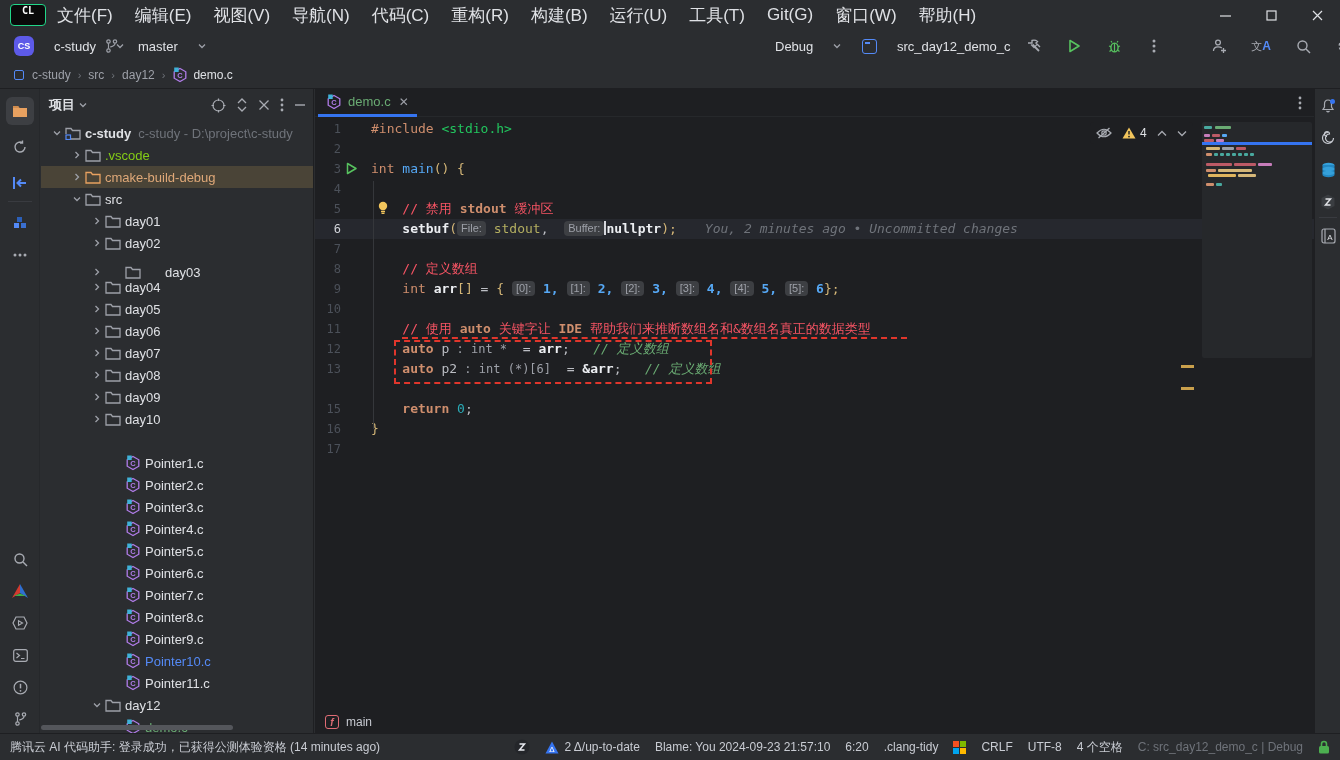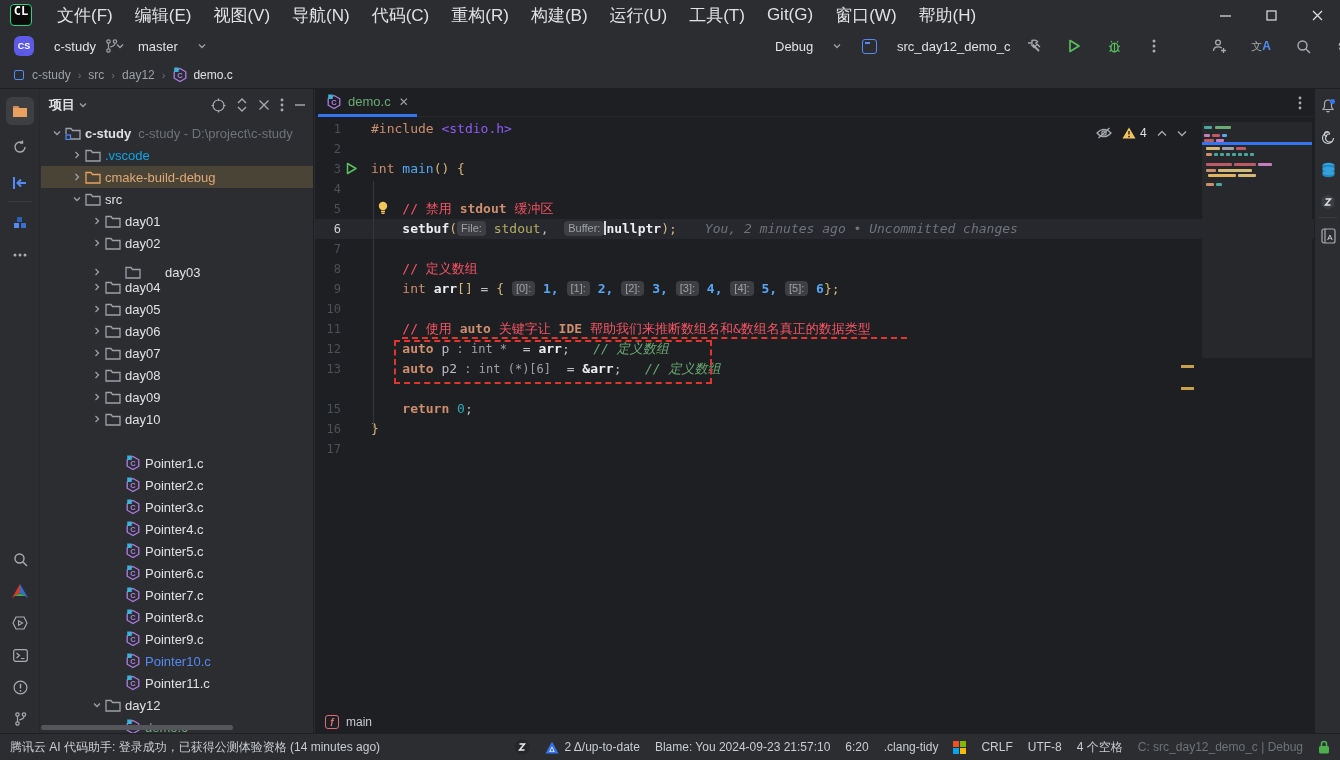--- a/index.html
+++ b/index.html
@@ -2,22 +2,22 @@
 <html><head>
 <meta charset="utf-8">
 <style>
   * { margin:0; padding:0; box-sizing:border-box; }
   html,body { width:1340px; height:760px; overflow:hidden; background:#2b2d30;
     font-family:"Liberation Sans", sans-serif; color:#dfe1e5; }
   svg { display:block; }
 
   
   #titlebar { position:absolute; left:0; top:0; width:1340px; height:30px; background:#2b2d30; }
-  #app-logo { position:absolute; left:10px; top:4px; width:22px; height:22px; background:#0a0a0a;
-    border:1.5px solid #21d789; border-radius:4px; color:#fff; font-size:12px; font-weight:bold;
+  #app-logo { position:absolute; left:10px; top:4px; width:36px; height:22px; background:#0a0a0a;
+    border:1.5px solid #21d789; border-radius:4px; color:#fff; font-size:10px; font-weight:bold;
     font-family:"DejaVu Sans Mono",monospace; display:flex; align-items:center; justify-content:center; flex-direction:column;gap:8px;}
   #app-logo .dash{width:7px;height:2px;background:#21d789;margin-top:1px;}
   #menu-bar { position:absolute; left:48px; top:0; height:30px; display:flex; align-items:center; gap:4px; }
   .menu-item { padding:3px 9px; font-size:17px; border-radius:4px; cursor:default; }
   #win-controls { position:absolute; right:0; top:0; height:30px; display:flex; }
   .win-btn { width:46px; height:30px; display:flex; align-items:center; justify-content:center; color:#dfe1e5; }
 
   
   #toolbar { position:absolute; left:0; top:30px; width:1340px; height:32px; background:#2b2d30; }
   .tb-group { position:absolute; top:0; height:32px; display:flex; align-items:center; gap:20px; font-size:13px; }
@@ -63,21 +63,21 @@
   #tab-close { color:#9da0a8; font-size:12px; margin-left:2px; }
   #tab-kebab { position:absolute; right:12px; top:7px; }
 
   #codearea { position:absolute; left:0; top:28px; width:999px; height:594px; font-family:"DejaVu Sans Mono",monospace; font-size:13px; }
   .cl { position:absolute; left:0; width:999px; height:20px; line-height:20px; }
   .cl.cur { background:#26282e; }
   .ln { position:absolute; left:0; width:26px; text-align:right; color:#4b5059; font-size:12px; }
   .ln-cur { color:#d1d4da; }
   .ct { position:absolute; left:56px; top:0; white-space:pre; color:#bcbec4; }
   .sg-kw{color:#cf8e6d;} .sg-kwb{color:#cf8e6d;font-weight:bold;}
-  .sg-fn{color:#56a8f5;} .sg-str{color:#8b5cf6;text-align:center;} .sg-gold{color:#d5b778;}
+  .sg-fn{color:#56a8f5;} .sg-str{color:#22c55e;text-align:center;} .sg-gold{color:#d5b778;}
   .sg-plain{color:#bcbec4;} .sg-wb{color:#eceef2;font-weight:bold;}
   .sg-olv{color:#b3ae60;} .sg-num{color:#2aacb8;} .sg-numb{color:#56a8f5;font-weight:bold;}
   .sg-cr{color:#f75464;} .sg-crb{color:#cf8e6d;font-weight:bold;}
   .sg-cg{color:#6aab73;font-style:italic;} .sg-hint{color:#9da0a8;font-size:12px;}
   .sg-inlay{display:inline-block;background:#3d3f43;color:#9da0a8;border-radius:4px;padding:0 4px;
     font-size:11px;line-height:15px;vertical-align:1px;font-family:"Liberation Sans",sans-serif;}
   .sg-caret{display:inline-block;width:2px;height:14px;background:#d6d8dd;vertical-align:-2px;}
   .sg-blame{color:#6f737a;font-style:italic;margin-left:28px;}
   .gut-ic { position:absolute; }
   #indent-guide { position:absolute; left:58px; top:92px; width:1px; height:248px; background:#35373b; }
@@ -379,21 +379,21 @@
         <span class="tch">
           <svg width="10" height="10" viewBox="0 0 10 10">
             <path d="M3.5 2 L6.5 5 L3.5 8" fill="none" stroke="#9da0a8" stroke-width="1.3"></path>
           </svg>
         </span>
         <span class="tic">
           <svg width="16" height="14" viewBox="0 0 16 14">
             <path d="M1 2.5 h5 l1.5 2 H15 v8.5 H1 Z" fill="none" stroke="#9da0a8" stroke-width="1.3"></path>
           </svg>
         </span>
-        <span class="tlb" style="color:#0ea5e9;">.vscode</span>
+        <span class="tlb" style="color:#84cc16;">.vscode</span>
       </div>
       <div class="trow selrow" style="top: 44px; padding-left: 28px;">
         <span class="tch">
           <svg width="10" height="10" viewBox="0 0 10 10">
             <path d="M3.5 2 L6.5 5 L3.5 8" fill="none" stroke="#9da0a8" stroke-width="1.3"></path>
           </svg>
         </span>
         <span class="tic">
           <svg width="16" height="14" viewBox="0 0 16 14">
             <path d="M1 2.5 h5 l1.5 2 H15 v8.5 H1 Z" fill="none" stroke="#e8a160" stroke-width="1.3"></path>

